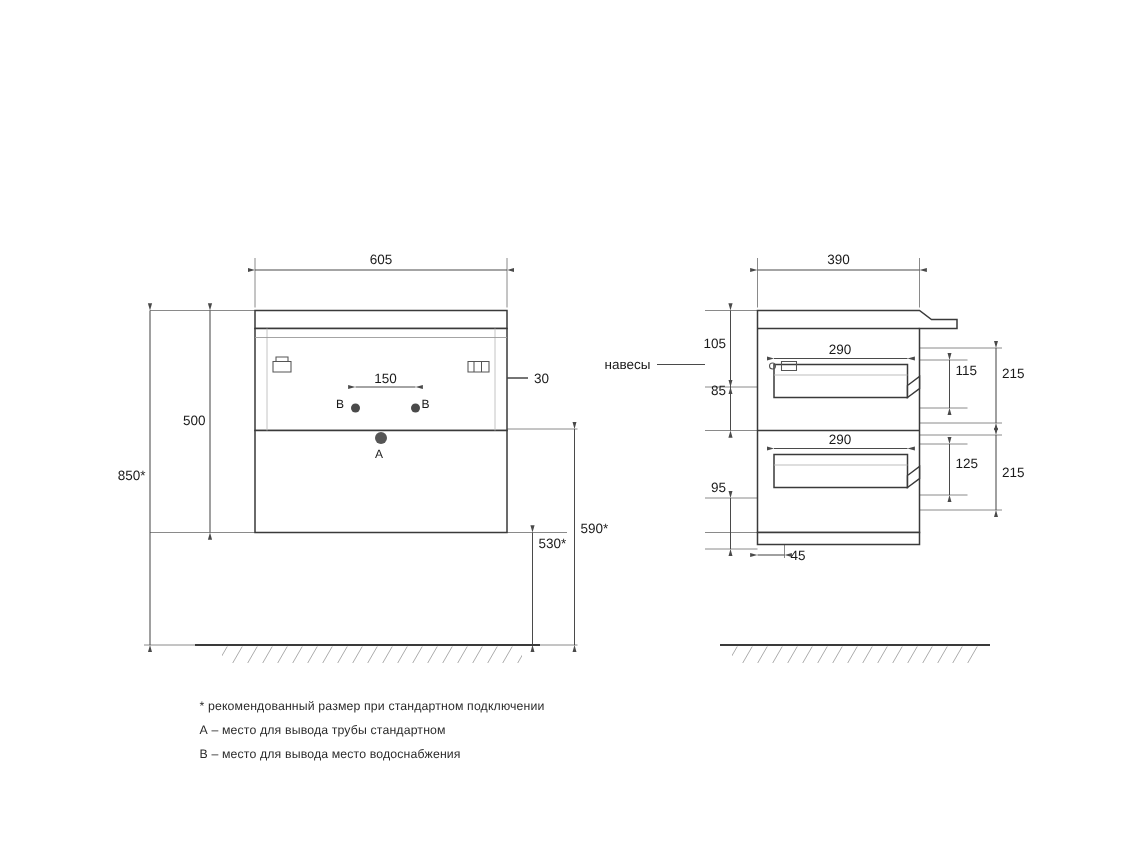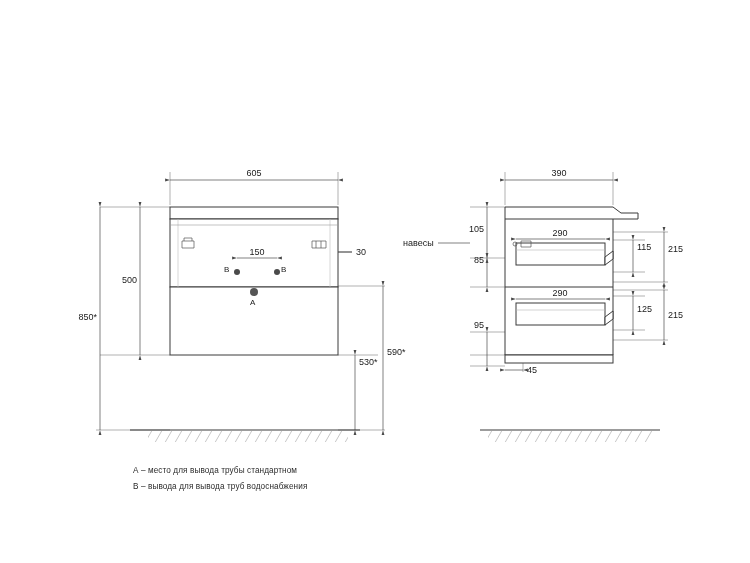--- a/index.html
+++ b/index.html
@@ -239,17 +239,18 @@
       <rect x="488" y="431" width="165" height="11" fill="url(#floorHatch)" stroke="none"></rect>
     </g>
 
     <g>
       <line x1="438" y1="243" x2="470" y2="243" stroke="#4a4a4a" stroke-width="0.7"></line>
       <text x="403" y="246" font-size="9" fill="#1a1a1a" font-family="Liberation Sans, sans-serif">навесы</text>
     </g>
   </svg>
 
   <div class="notes">
+    <div class="note-line">* рекомендованный размер при стандартном подключении</div>
     <div class="note-line">А – место для вывода трубы стандартном</div>
-    <div class="note-line">В – вывода для вывода труб водоснабжения</div>
+    <div class="note-line">В – место для вывода место водоснабжения</div>
   </div>
 
 </div>
 
 </body></html>

